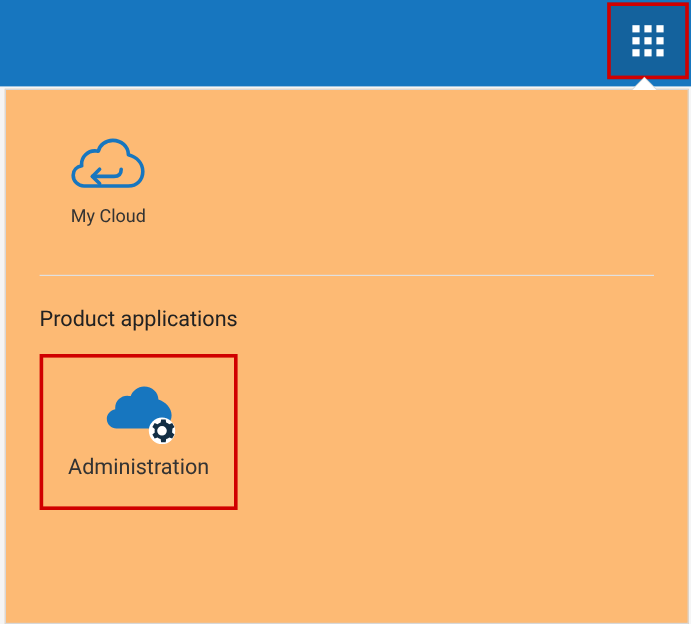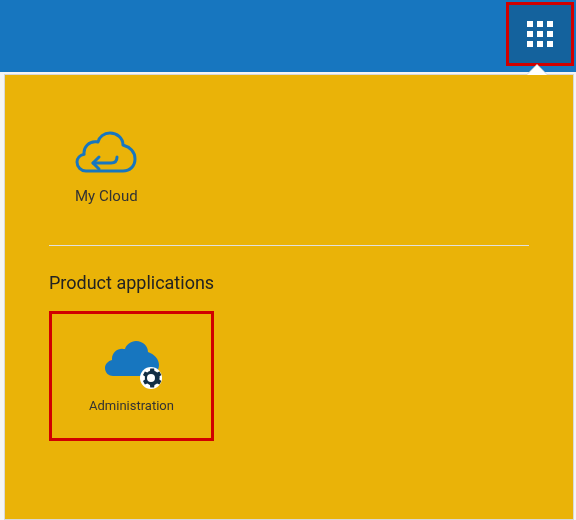--- a/index.html
+++ b/index.html
@@ -40,23 +40,23 @@
       width: 6px;
       height: 6px;
       background: #ffffff;
     }
     .dropdown-panel {
       position: absolute;
       top: 74px;
       left: 4px;
       right: 2px;
       bottom: 0;
-      background: #eab308;
+      background: #fdba74;
       border: 1px solid #d8d8d8;
-      padding: 16px;
+      padding: 0;
     }
     .pointer {
       position: absolute;
       top: -10px;
       right: 26px;
       width: 0;
       height: 0;
       border-left: 10px solid transparent;
       border-right: 10px solid transparent;
       border-bottom: 10px solid #ffffff;
@@ -133,21 +133,21 @@
       width: 24px;
       height: 24px;
     }
     .gear-badge svg {
       width: 24px;
       height: 24px;
       display: block;
     }
     .app-tile-label {
       margin-top: 14px;
-      font-size: 13px;
+      font-size: 18px;
       color: #333333;
     }
   </style>
 </head>
 <body>
 
 <div class="header-bar">
   <div class="app-switcher-btn" title="App switcher">
     <div class="grid-icon">
       <span></span>

